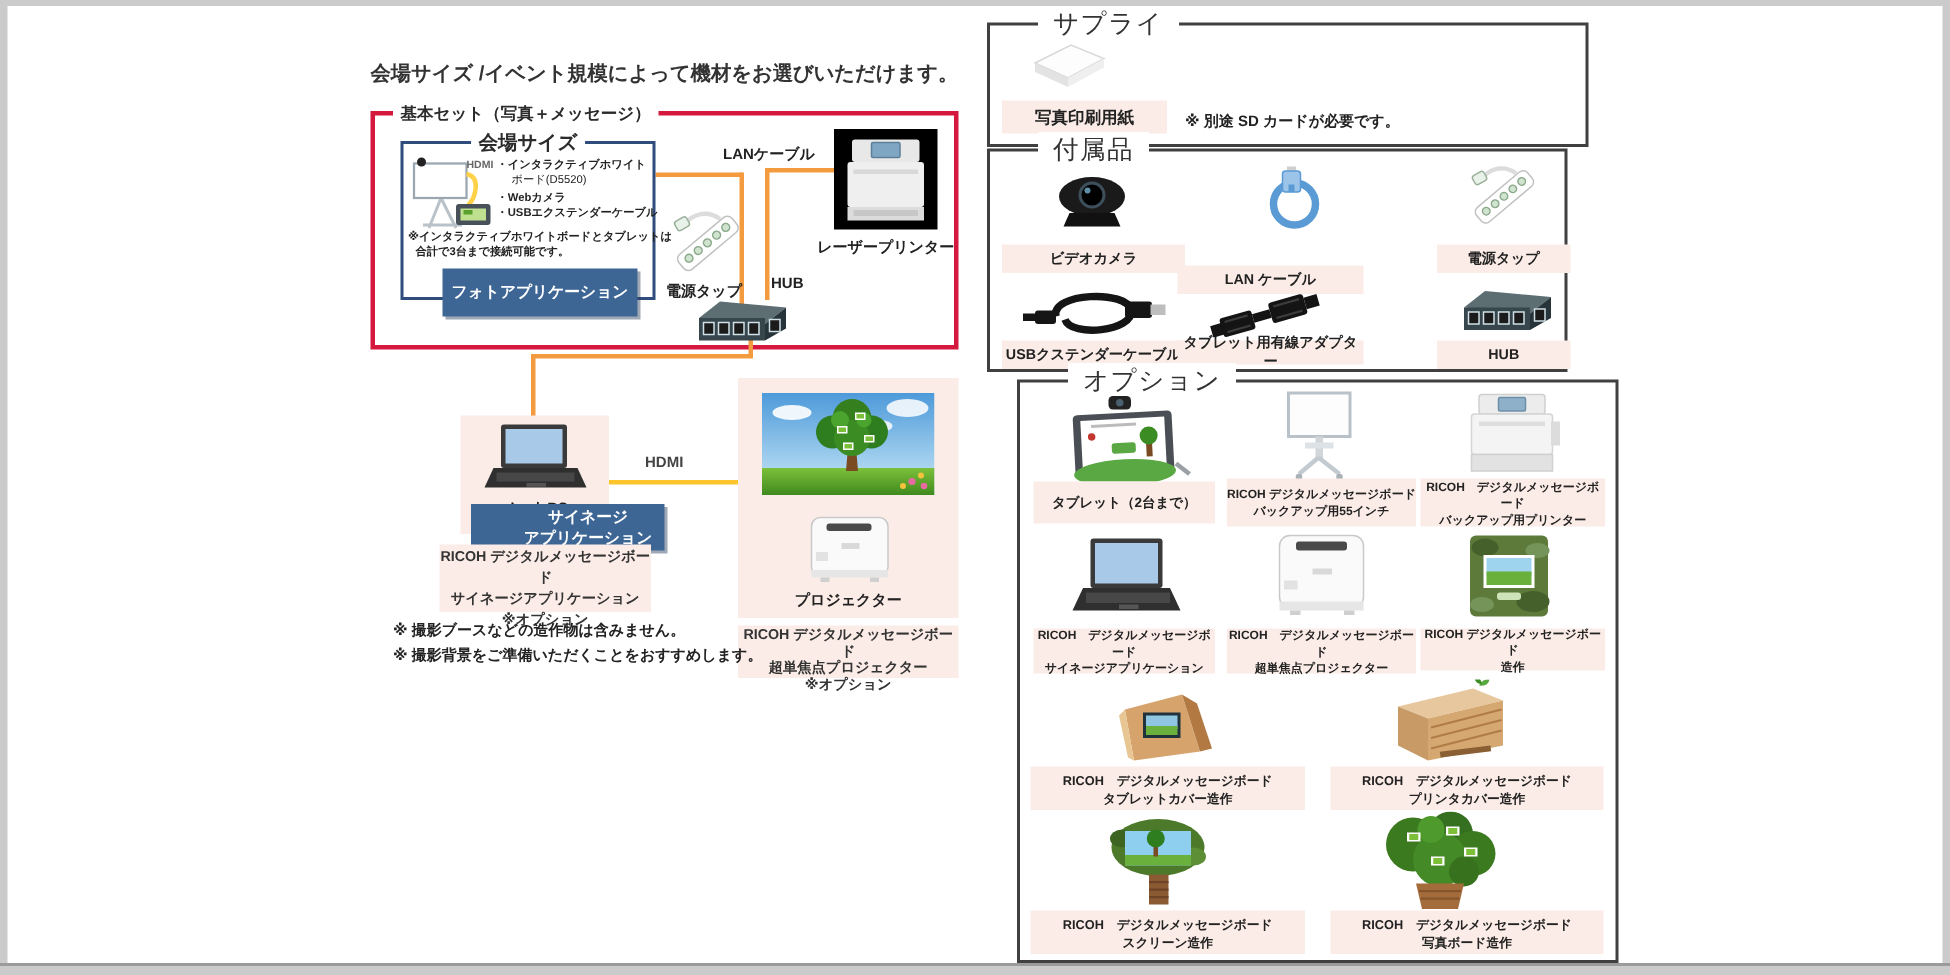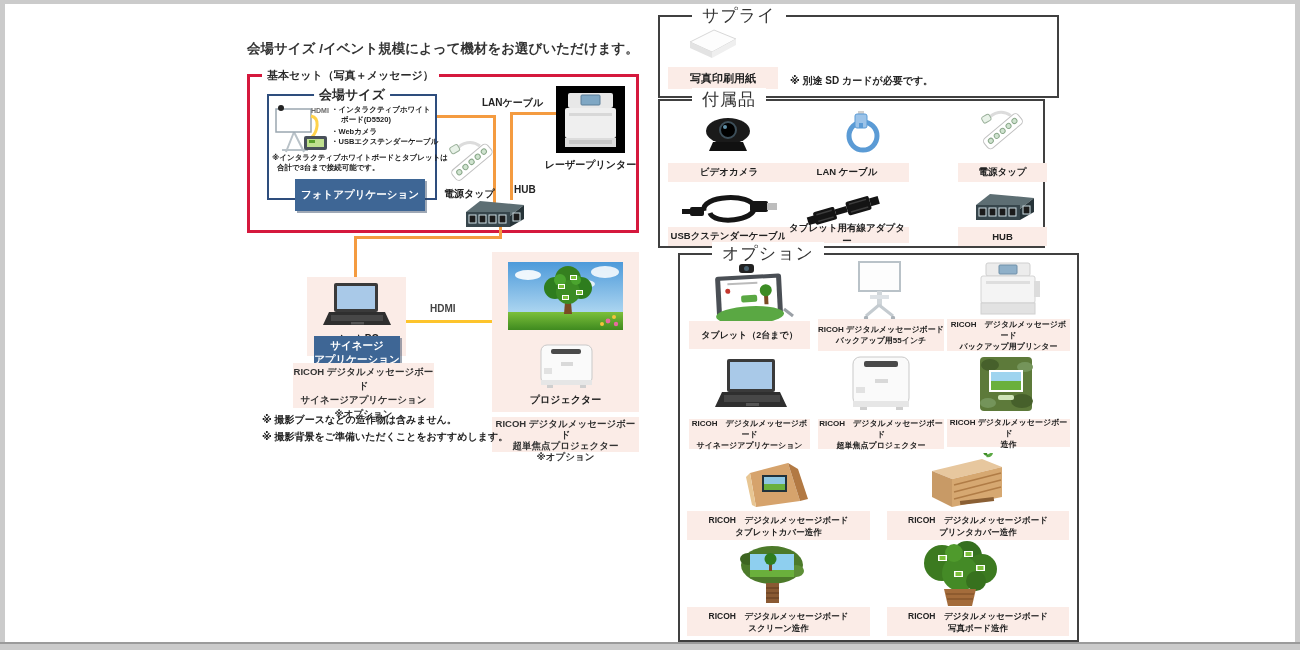--- a/index.html
+++ b/index.html
@@ -62,21 +62,21 @@
       <path d="M23 28 L15 48 M23 28 L33 48 M11 46 L37 46" stroke="#b9c2c8" stroke-width="2" fill="none"></path>
       <rect x="5" y="5" width="35" height="23" fill="#ffffff" stroke="#9aa7b0" stroke-width="1.5"></rect>
       <circle cx="10" cy="4" r="3" fill="#222"></circle>
       <path d="M40 12 C50 14 46 28 41 33" stroke="#ffd24a" fill="none" stroke-width="3"></path>
       <rect x="33" y="32" width="23" height="14" rx="2" fill="#48505a"></rect>
       <rect x="36" y="35" width="17" height="8" fill="#bfe08f"></rect>
       <rect x="38" y="36" width="6" height="3" fill="#5aa02c"></rect>
     </svg>
     <div class="abs nowrap" style="left:42px;top:11px;font-size:7px;font-weight:bold;color:#666;">HDMI</div>
     <div class="abs nowrap" style="left:62px;top:9px;font-size:7.5px;font-weight:600;">・インタラクティブホワイト</div>
-    <div class="abs nowrap" style="left:72px;top:19px;font-size:7.5px;font-weight:700;">ボード(D5520)</div>
+    <div class="abs nowrap" style="left:72px;top:19px;font-size:7.5px;font-weight:400;">ボード(D5520)</div>
     <div class="abs nowrap" style="left:62px;top:31px;font-size:7.5px;font-weight:600;">・Webカメラ</div>
     <div class="abs nowrap" style="left:62px;top:41px;font-size:7.5px;font-weight:600;">・USBエクステンダーケーブル</div>
     <div class="abs nowrap" style="left:3px;top:57px;font-size:7.5px;font-weight:600;">※インタラクティブホワイトボードとタブレットは</div>
     <div class="abs nowrap" style="left:8px;top:67px;font-size:7.5px;font-weight:600;">合計で3台まで接続可能です。</div>
     <div class="abs bluebtn" style="left:26px;top:83px;width:130px;height:32px;font-size:10.5px;">フォトアプリケーション</div>
   </div>
 
   <div class="abs lbl" style="left:482px;top:96px;font-size:10px;">LANケーブル</div>
   <div class="abs lbl" style="left:444px;top:187px;font-size:10px;">電源タップ</div>
   <div class="abs lbl" style="left:514px;top:184px;font-size:10px;">HUB</div>
@@ -120,21 +120,21 @@
   <div class="abs pink" style="left:307px;top:277px;width:99px;height:79px;">
     <svg class="abs" style="left:13px;top:5px;" width="74" height="46" viewBox="0 0 74 46">
       <rect x="14" y="1" width="44" height="29" rx="2" fill="#3a3a3a"></rect>
       <rect x="17" y="4" width="38" height="23" fill="#a9c9e8"></rect>
       <polygon points="9,30 65,30 71,43 3,43" fill="#2f2f2f"></polygon>
       <rect x="11" y="33" width="52" height="6" fill="#474747"></rect>
       <rect x="31" y="40" width="13" height="2.5" fill="#555"></rect>
     </svg>
     <div class="abs" style="left:0;top:55px;width:99px;text-align:center;font-size:10px;font-weight:600;">ノートPC</div>
   </div>
-  <div class="abs bluebtn" style="left:314px;top:336px;width:86px;height:31px;font-size:10.5px;line-height:14px;">
+  <div class="abs bluebtn" style="left:314px;top:336px;width:102px;height:31px;font-size:10.5px;line-height:14px;padding-left:27px;">
     <span>サイネージ</span>
     <span>アプリケーション</span>
   </div>
   <div class="abs capbox" style="left:293px;top:363px;width:141px;height:45px;font-size:9.5px;line-height:14px;padding-top:2px;box-sizing:border-box;">
     <div>RICOH デジタルメッセージボード</div>
     <div>サイネージアプリケーション</div>
     <div>※オプション</div>
   </div>
 
   <div class="abs lbl" style="left:430px;top:303px;font-size:10px;font-weight:600;color:#444;">HDMI</div>
@@ -221,21 +221,21 @@
     <div class="abs itemlbl acclbl" style="left:8px;top:62px;width:122px;height:19px;">
       <span>ビデオカメラ</span>
     </div>
 
     <svg class="abs" style="left:178px;top:6px;" width="50" height="50" viewBox="0 0 50 50">
       <circle cx="25" cy="29" r="14" fill="none" stroke="#5b9bd5" stroke-width="5"></circle>
       <rect x="20" y="4" width="6" height="4" fill="#cfcfcf"></rect>
       <rect x="17" y="7" width="12" height="14" rx="2" fill="#9cc3e8" stroke="#5b9bd5"></rect>
       <path d="M23 21 L23 16" stroke="#5b9bd5" stroke-width="4"></path>
     </svg>
-    <div class="abs itemlbl acclbl" style="left:125px;top:62px;width:124px;height:19px;">
+    <div class="abs itemlbl acclbl" style="left:125px;top:76px;width:124px;height:19px;">
       <span>LAN ケーブル</span>
     </div>
 
     <svg class="abs" style="left:318px;top:4px;" width="52" height="52" viewBox="0 0 54 52">
       <g transform="rotate(-40 27 26)">
         <rect x="3" y="19" width="46" height="13" rx="4" fill="#ffffff" stroke="#c0c0c0"></rect>
         <circle cx="10" cy="25" r="2.6" fill="#cfe3cf" stroke="#8aa88a"></circle>
         <circle cx="18" cy="25" r="2.6" fill="#cfe3cf" stroke="#8aa88a"></circle>
         <circle cx="26" cy="25" r="2.6" fill="#cfe3cf" stroke="#8aa88a"></circle>
         <circle cx="34" cy="25" r="2.6" fill="#cfe3cf" stroke="#8aa88a"></circle>

